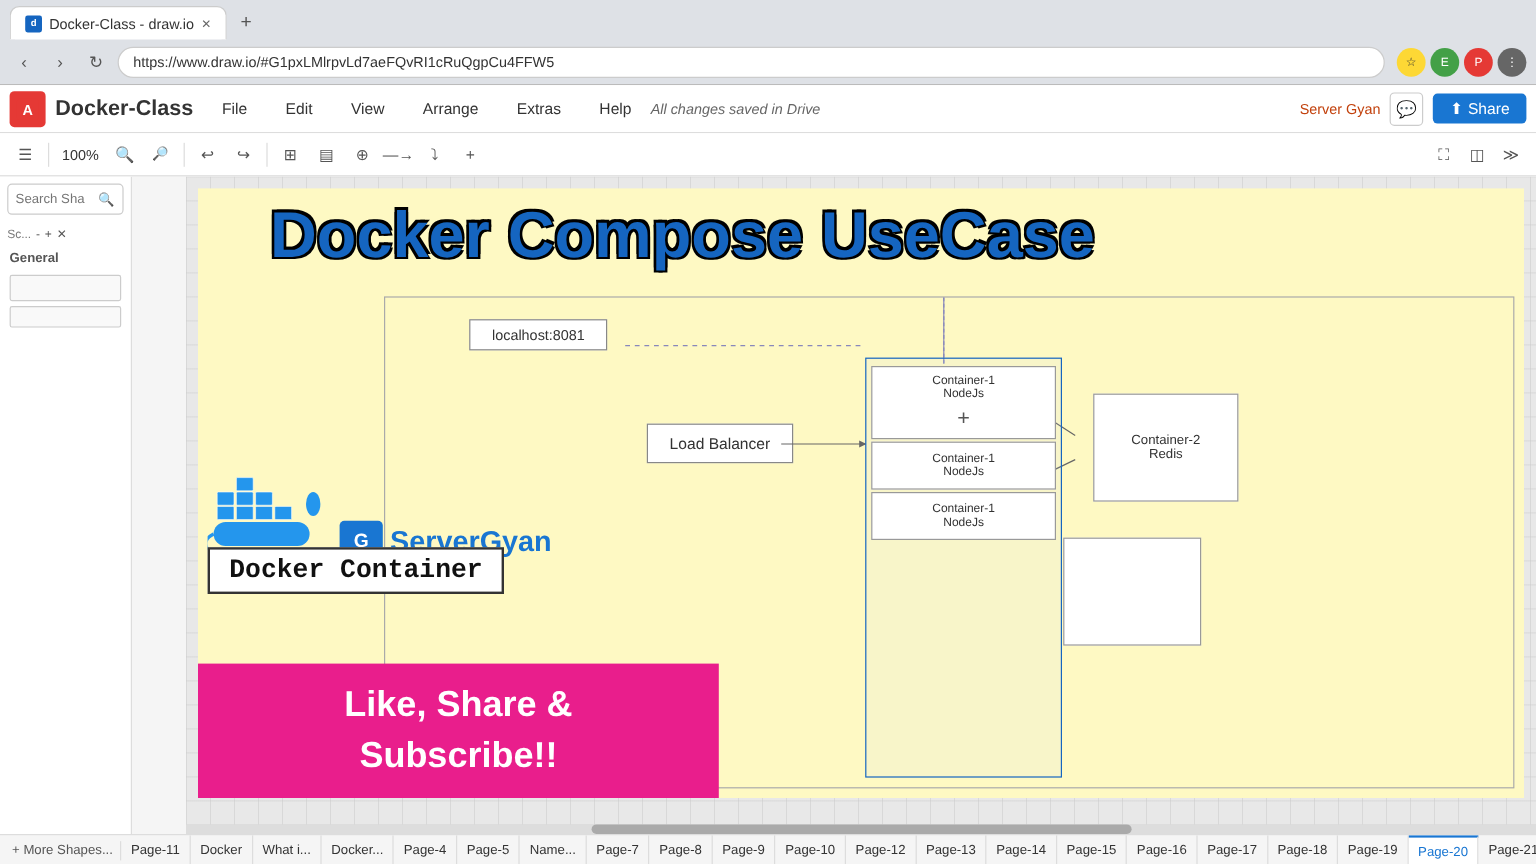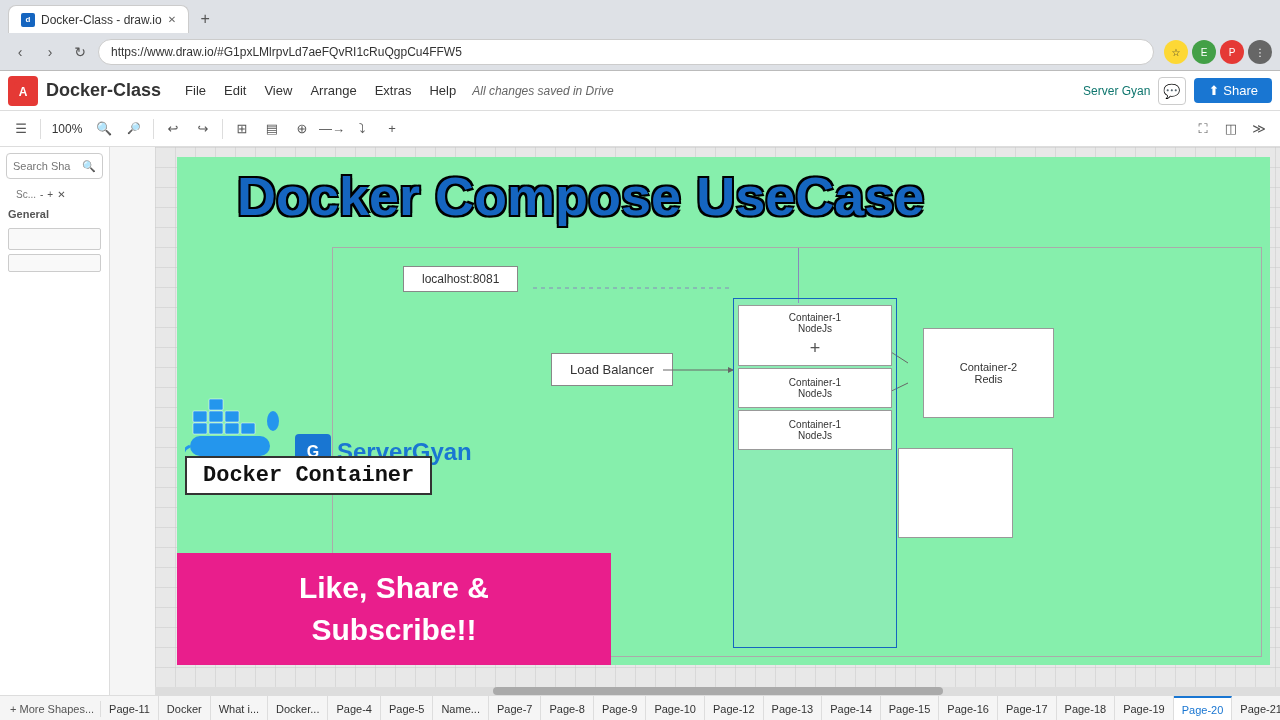--- a/index.html
+++ b/index.html
@@ -144,21 +144,21 @@
       font-size: 14px;
     }
     .app-title {
       font-size: 18px;
       font-weight: bold;
       color: #333;
       margin-right: 16px;
     }
     .menu-items {
       display: flex;
-      gap: 2px;
+      gap: 16px;
     }
     .menu-item {
       padding: 4px 8px;
       font-size: 13px;
       color: #333;
       cursor: pointer;
       border-radius: 3px;
     }
     .saved-status {
       font-size: 12px;
@@ -167,21 +167,21 @@
       font-style: italic;
     }
     .menu-right {
       margin-left: auto;
       display: flex;
       align-items: center;
       gap: 8px;
     }
     .user-name {
       font-size: 12px;
-      color: #0f766e;
+      color: #c2410c;
     }
     .share-btn {
       background: #1976d2;
       color: white;
       border: none;
       border-radius: 4px;
       padding: 5px 14px;
       font-size: 13px;
       cursor: pointer;
       display: flex;
@@ -285,21 +285,21 @@
     }
     .panel-shape-item {
       height: 22px;
       border: 1px solid #ccc;
       border-radius: 2px;
       background: #f9f9f9;
       cursor: pointer;
     }
 
     .scale-section {
-      padding: 4px 16px;
+      padding: 4px 6px;
       font-size: 10px;
       color: #777;
     }
     .scale-controls {
       display: flex;
       gap: 4px;
       align-items: center;
     }
     .scale-btn {
       font-size: 10px;
@@ -484,21 +484,21 @@
       <div class="panel-section-label">General</div>
       <div class="panel-shapes">
         <div class="panel-shape-item"></div>
         <div class="panel-shape-item" style="height:18px;"></div>
       </div>
     </div>
 
     <div class="canvas-area">
       <div class="canvas-bg"></div>
 
-      <div style="position:absolute; top:10px; left:10px; right:10px; bottom:30px; background:#86efac;margin-left:12px;">
+      <div style="position:absolute; top:10px; left:10px; right:10px; bottom:30px; background:#fef9c3;">
 
         <div style="position:absolute; top:8px; left:60px; font-size:54px; font-weight:900; color:#1565c0; text-shadow: -2px -2px 0 #000, 2px -2px 0 #000, -2px 2px 0 #000, 2px 2px 0 #000; white-space:nowrap; z-index:10;">Docker Compose UseCase</div>
 
         <div style="position:absolute; top:90px; left:155px; right:8px; bottom:8px; border:1px solid #aaa;">
 
           <div style="position:absolute; top:18px; left:70px; padding:5px 18px; border:1px solid #888; background:#fff; font-size:12px; color:#333;">localhost:8081</div>
 
           <div style="position:absolute; top:0; left:465px; width:1px; height:55px; background:#88b; border-left:1px dashed #88b;"></div>
 
           <div style="position:absolute; top:105px; left:218px; padding:8px 18px; border:1px solid #888; background:#fff; font-size:13px; color:#333;">Load Balancer</div>
@@ -530,21 +530,21 @@
               <div>Container-1</div>
               <div>NodeJs</div>
             </div>
 
             <div style="margin:2px 4px; border:1px solid #999; background:#fff; padding:8px 6px; font-size:10px; color:#333; text-align:center;">
               <div>Container-1</div>
               <div>NodeJs</div>
             </div>
           </div>
 
-          <div style="position:absolute; top:80px; left:590px; width:131px; height:90px; border:1px solid #999; background:#fff; display:flex; flex-direction:column; align-items:center; justify-content:center; font-size:11px; color:#333; text-align:center;">
+          <div style="position:absolute; top:80px; left:590px; width:121px; height:90px; border:1px solid #999; background:#fff; display:flex; flex-direction:column; align-items:center; justify-content:center; font-size:11px; color:#333; text-align:center;">
             <div>Container-2</div>
             <div>Redis</div>
           </div>
 
           <div style="position:absolute; top:200px; left:565px; width:115px; height:90px; border:1px solid #999; background:#fff;"></div>
         </div>
 
         <div style="position:absolute; bottom:195px; left:8px;">
           <svg width="105" height="75" viewBox="0 0 105 75">
 

